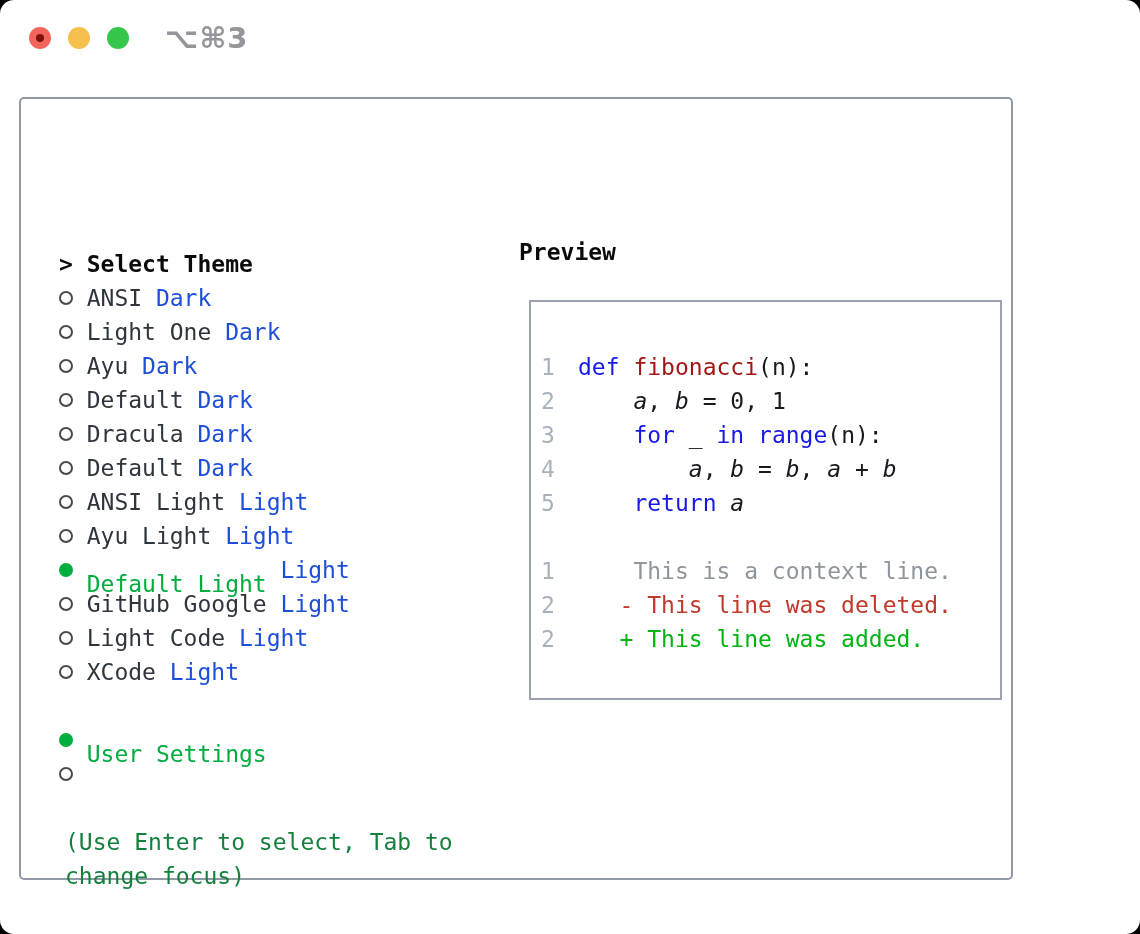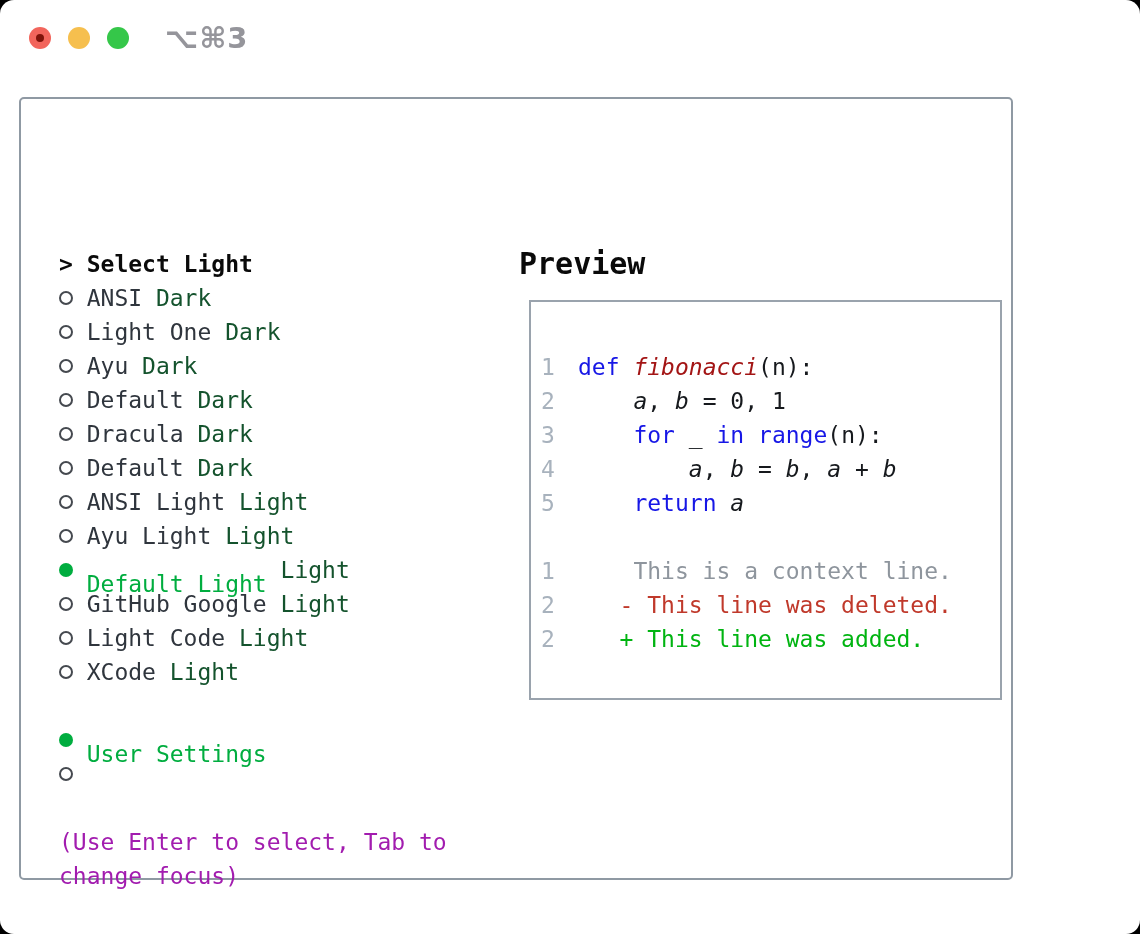--- a/index.html
+++ b/index.html
@@ -64,66 +64,66 @@
     width: 10px; height: 10px;
     border: 2px solid #45494f;
     border-radius: 50%;
   }
   .circle.sel {
     width: 14px; height: 14px;
     border: 0;
     background: var(--green-ui);
   }
   .hdr { font-weight: bold; color: #0a0a0a; }
-  .t-variant { color: #14532d; margin-left: 1ch; }
+  .t-variant { color: #1d4ed8; margin-left: 1ch; }
   .row.selected .t-name { color: var(--green-ui); margin-top: 28px; }
   .blank-row { height: 34px; }
-  .hint { color: #a21caf; white-space: pre; height: 34px; line-height: 34px; }
+  .hint { color: #15803d; white-space: pre; height: 34px; line-height: 34px; margin-left: 6px; }
   
   .preview-title {
-    position: absolute; left: 498px; top: 148px;
-    font-size: 30px; line-height: 34px;
+    position: absolute; left: 498px; top: 136px;
+    font-size: 23px; line-height: 34px;
     font-weight: bold; color: #0a0a0a;
   }
   .preview-box {
     position: absolute; left: 508px; top: 201px;
     width: 473px; height: 400px;
     border: 2px solid #9aa3ad;
     box-sizing: border-box;
   }
   .code {
     padding: 48px 0 0 10px;
     font-size: 23px; line-height: 34px;
     white-space: pre;
     color: #16191d;
   }
   .cl { height: 34px; }
   .ln { display: inline-block; width: 37px; color: #a8b2bd; }
   .kw  { color: #1717e6; }
-  .fn  { color: #a31515; font-style: italic; }
+  .fn  { color: #a31515; }
   .v   { font-style: italic; }
   .ctx { color: #8e959d; }
   .del { color: #c0392b; }
   .add { color: #00b411; }
 </style>
 </head>
 <body>
 
 <div class="window">
 
   <div class="tl tl-red"></div>
   <div class="tl tl-yellow"></div>
   <div class="tl tl-green"></div>
   <div class="win-title">⌥⌘3</div>
 
   <div class="panel">
 
     <div class="left-col">
       <div class="row hdr">
-        <span class="bullet hdr">&gt;</span><span>Select Light</span>
+        <span class="bullet hdr">&gt;</span><span>Select Theme</span>
       </div>
       <div id="theme-list">
           <div class="row"><span class="bullet"><span class="circle"></span></span><span class="t-name">ANSI</span><span class="t-variant">Dark</span></div>
           <div class="row"><span class="bullet"><span class="circle"></span></span><span class="t-name">Light One</span><span class="t-variant">Dark</span></div>
           <div class="row"><span class="bullet"><span class="circle"></span></span><span class="t-name">Ayu</span><span class="t-variant">Dark</span></div>
           <div class="row"><span class="bullet"><span class="circle"></span></span><span class="t-name">Default</span><span class="t-variant">Dark</span></div>
           <div class="row"><span class="bullet"><span class="circle"></span></span><span class="t-name">Dracula</span><span class="t-variant">Dark</span></div>
           <div class="row"><span class="bullet"><span class="circle"></span></span><span class="t-name">Default</span><span class="t-variant">Dark</span></div>
           <div class="row"><span class="bullet"><span class="circle"></span></span><span class="t-name">ANSI Light</span><span class="t-variant">Light</span></div>
           <div class="row"><span class="bullet"><span class="circle"></span></span><span class="t-name">Ayu Light</span><span class="t-variant">Light</span></div>

